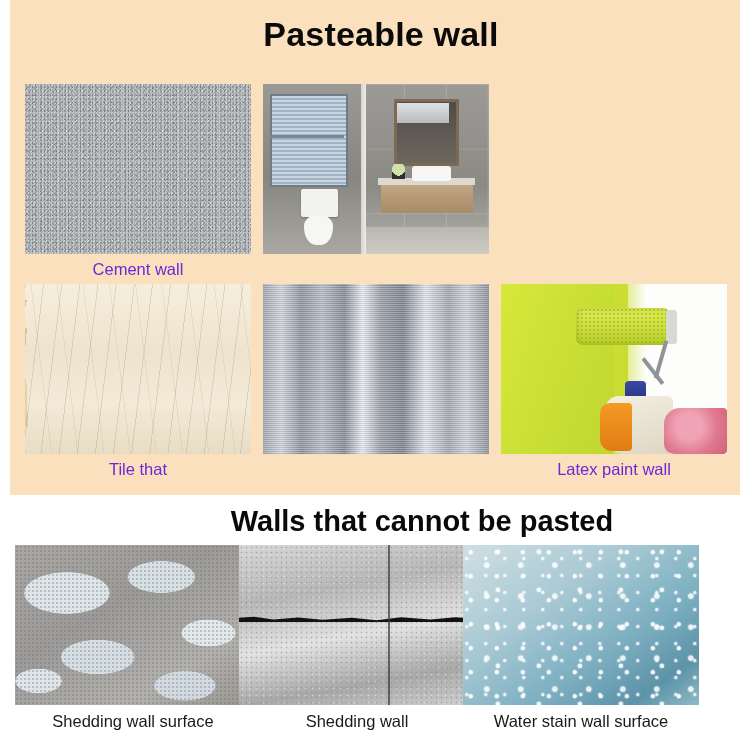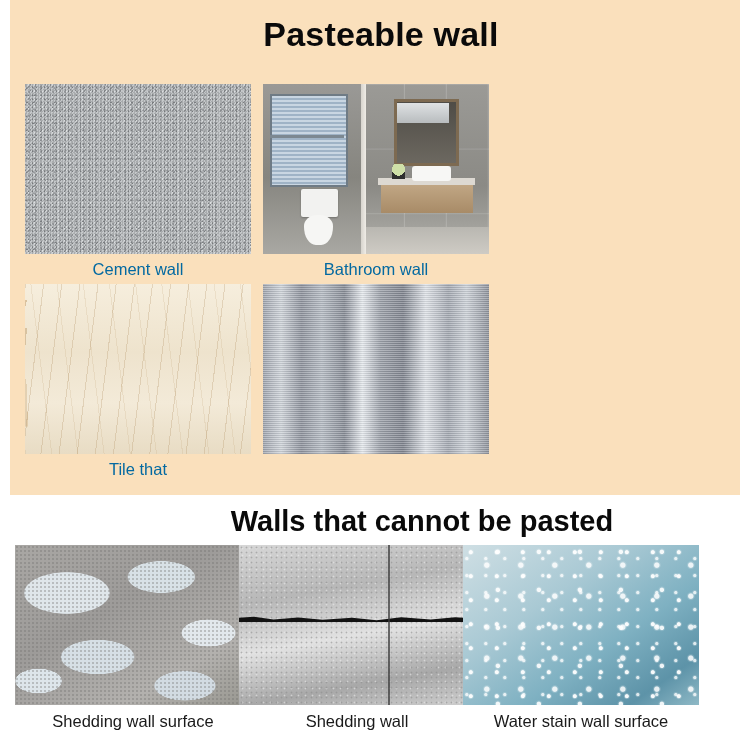--- a/index.html
+++ b/index.html
@@ -27,21 +27,21 @@
   }
   .row{display:flex;justify-content:flex-start;}
   .cell{width:226px;margin-right:12px;}
   .cell:last-child{margin-right:0;}
   .thumb{
     width:226px;height:170px;overflow:hidden;position:relative;
     background:#ddd;
   }
   .cap{
     display:block;width:226px;text-align:center;
-    font-size:16.5px;color:#0369a1;line-height:30px;height:30px;
+    font-size:16.5px;color:#6d28d9;line-height:30px;height:30px;
     white-space:nowrap;
   }
 
   
   .panel-not{
     position:absolute;left:0;top:495px;width:750px;height:255px;background:#fff;
   }
   .section-title2{
     position:absolute;left:0;top:8px;width:750px;text-align:center;
     font-size:29px;font-weight:bold;color:#0a0a0a;line-height:36px;padding-left:47px;
@@ -265,41 +265,57 @@
               <div class="bath-mirror"></div>
               <div class="bath-mirror-hl"></div>
               <div class="bath-vanity"></div>
               <div class="bath-vanity-top"></div>
               <div class="bath-sink"></div>
               <div class="bath-plant"></div>
               <div class="bath-floor"></div>
               <div class="bath-divider"></div>
             </div>
           </div>
-          <span class="cap">Bathroom wall</span>
         </div>
 
 
       </div>
 
       <div class="row">
 
         <div class="cell">
           <div class="thumb">
             <div class="fill tex-tile"></div>
           </div>
           <span class="cap">Tile that</span>
         </div>
 
         <div class="cell">
           <div class="thumb">
             <div class="fill tex-metal"></div>
           </div>
         </div>
 
+        <div class="cell">
+          <div class="thumb">
+            <div class="latex-bg">
+              <div class="latex-green"></div>
+              <div class="latex-edge"></div>
+              <div class="roller"></div>
+              <div class="roller-cap"></div>
+              <div class="roller-arm"></div>
+              <div class="roller-arm2"></div>
+              <div class="roller-handle"></div>
+              <div class="glove"></div>
+              <div class="glove-orange"></div>
+              <div class="sleeve"></div>
+            </div>
+          </div>
+          <span class="cap">Latex paint wall</span>
+        </div>
 
       </div>
     </div>
   </div>
 
   <div class="panel-not">
 
     <div class="section-title2">Walls that cannot be pasted</div>
 
     <div class="grid-bottom">

